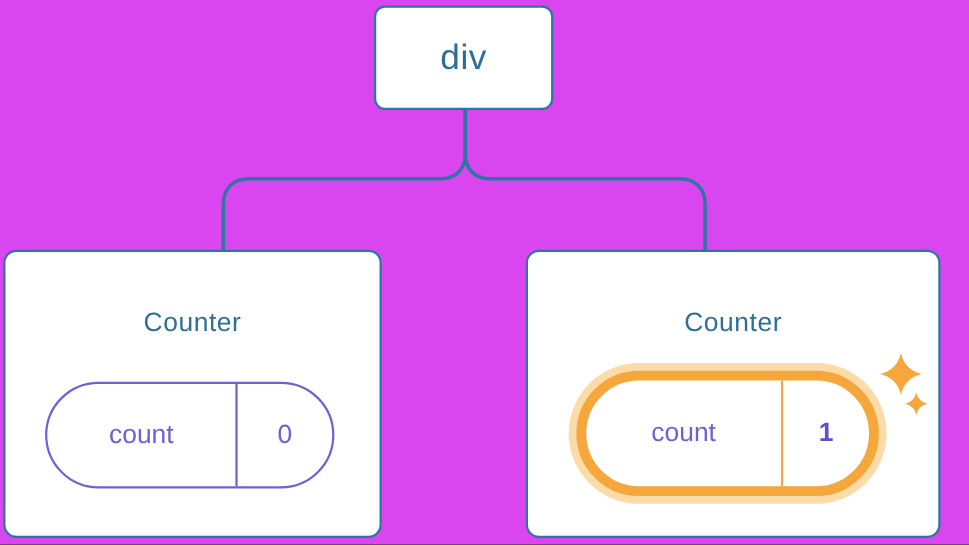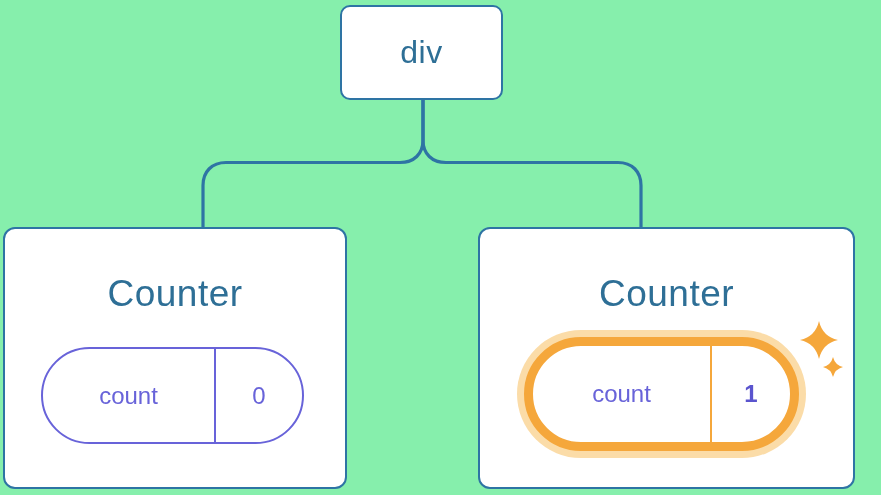--- a/index.html
+++ b/index.html
@@ -1,19 +1,19 @@
 <!DOCTYPE html>
 <html><head>
 <meta charset="utf-8">
 <style>
   html,body { margin:0; padding:0; background:#333; }
   .stage {
     position:relative;
     width:881px; height:495px;
-    background:#86efac;
+    background:#d946ef;
     overflow:hidden;
     font-family:"Liberation Sans", sans-serif;
   }
   .connectors { position:absolute; left:0; top:0; width:881px; height:495px; }
 
   .node-root {
     position:absolute; left:340px; top:5px;
     width:163px; height:95px;
     box-sizing:border-box;
     background:#FFFFFF;
@@ -29,21 +29,21 @@
     background:#FFFFFF;
     border:2.5px solid #2E74A4;
     border-radius:12px;
   }
   .card.c-left  { left:3px;   top:227px; width:344px; height:262px; }
   .card.c-right { left:478px; top:227px; width:377px; height:262px; }
 
   .card-title {
     position:absolute; top:45px; left:0; right:0;
     text-align:center;
-    font-size:37px; font-weight:500; line-height:40px;
+    font-size:24px; font-weight:500; line-height:40px;
     color:#2E6F96; letter-spacing:0.5px;
   }
 
   .pill {
     position:absolute;
     box-sizing:border-box;
     background:#FFFFFF;
     display:flex;
   }
   .pill .seg {

